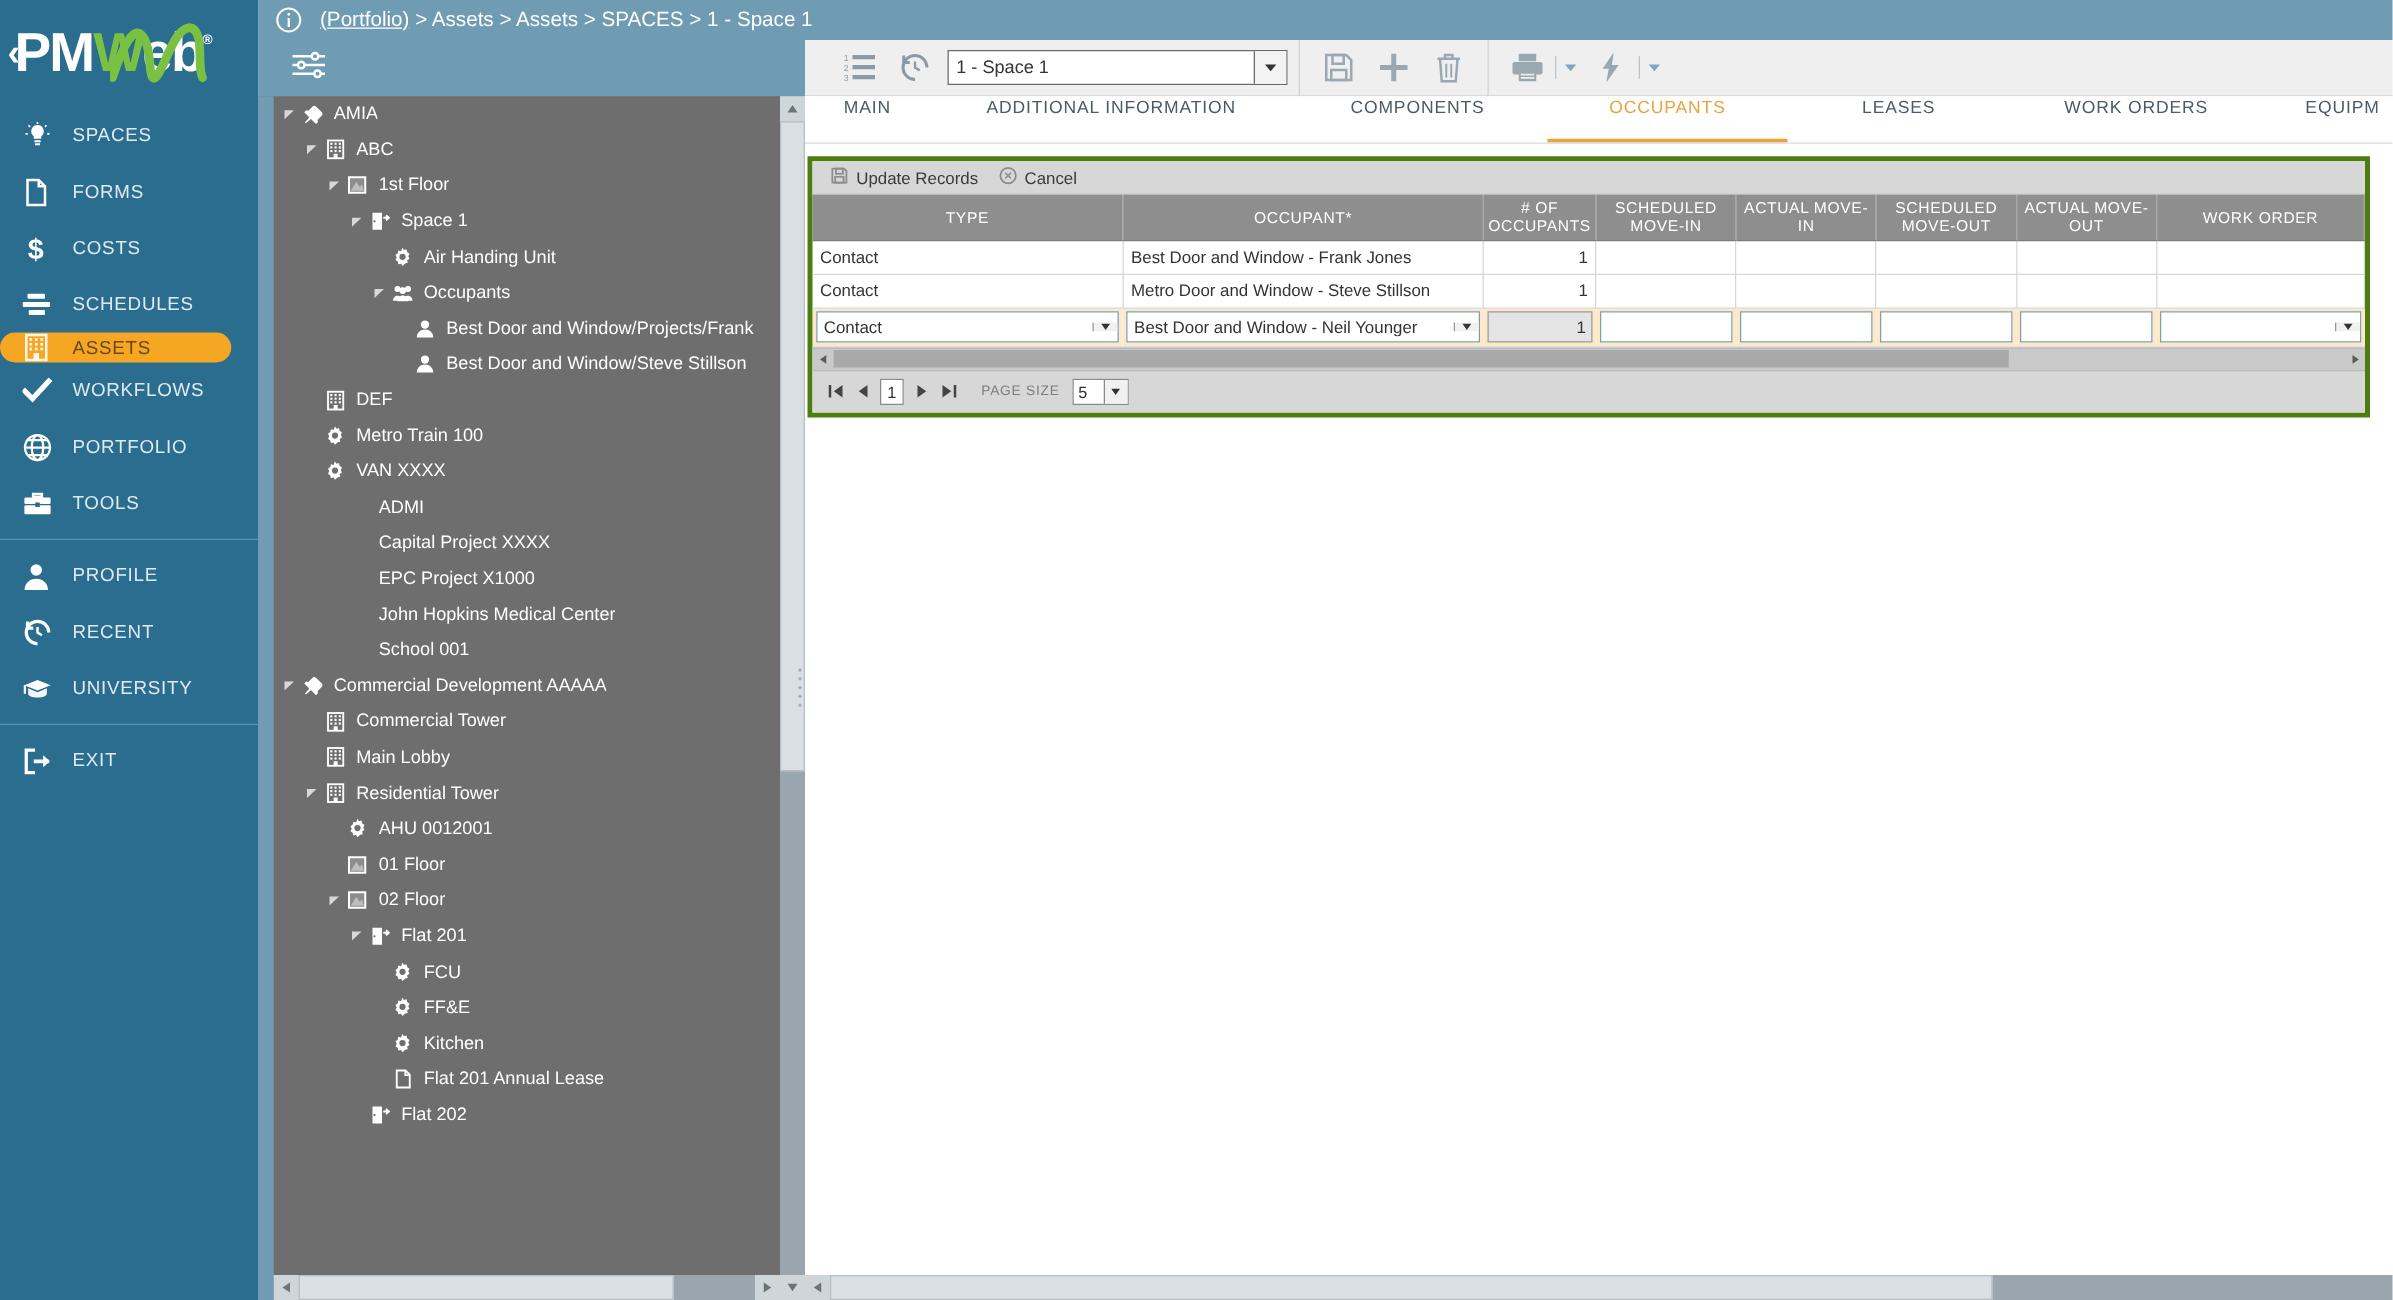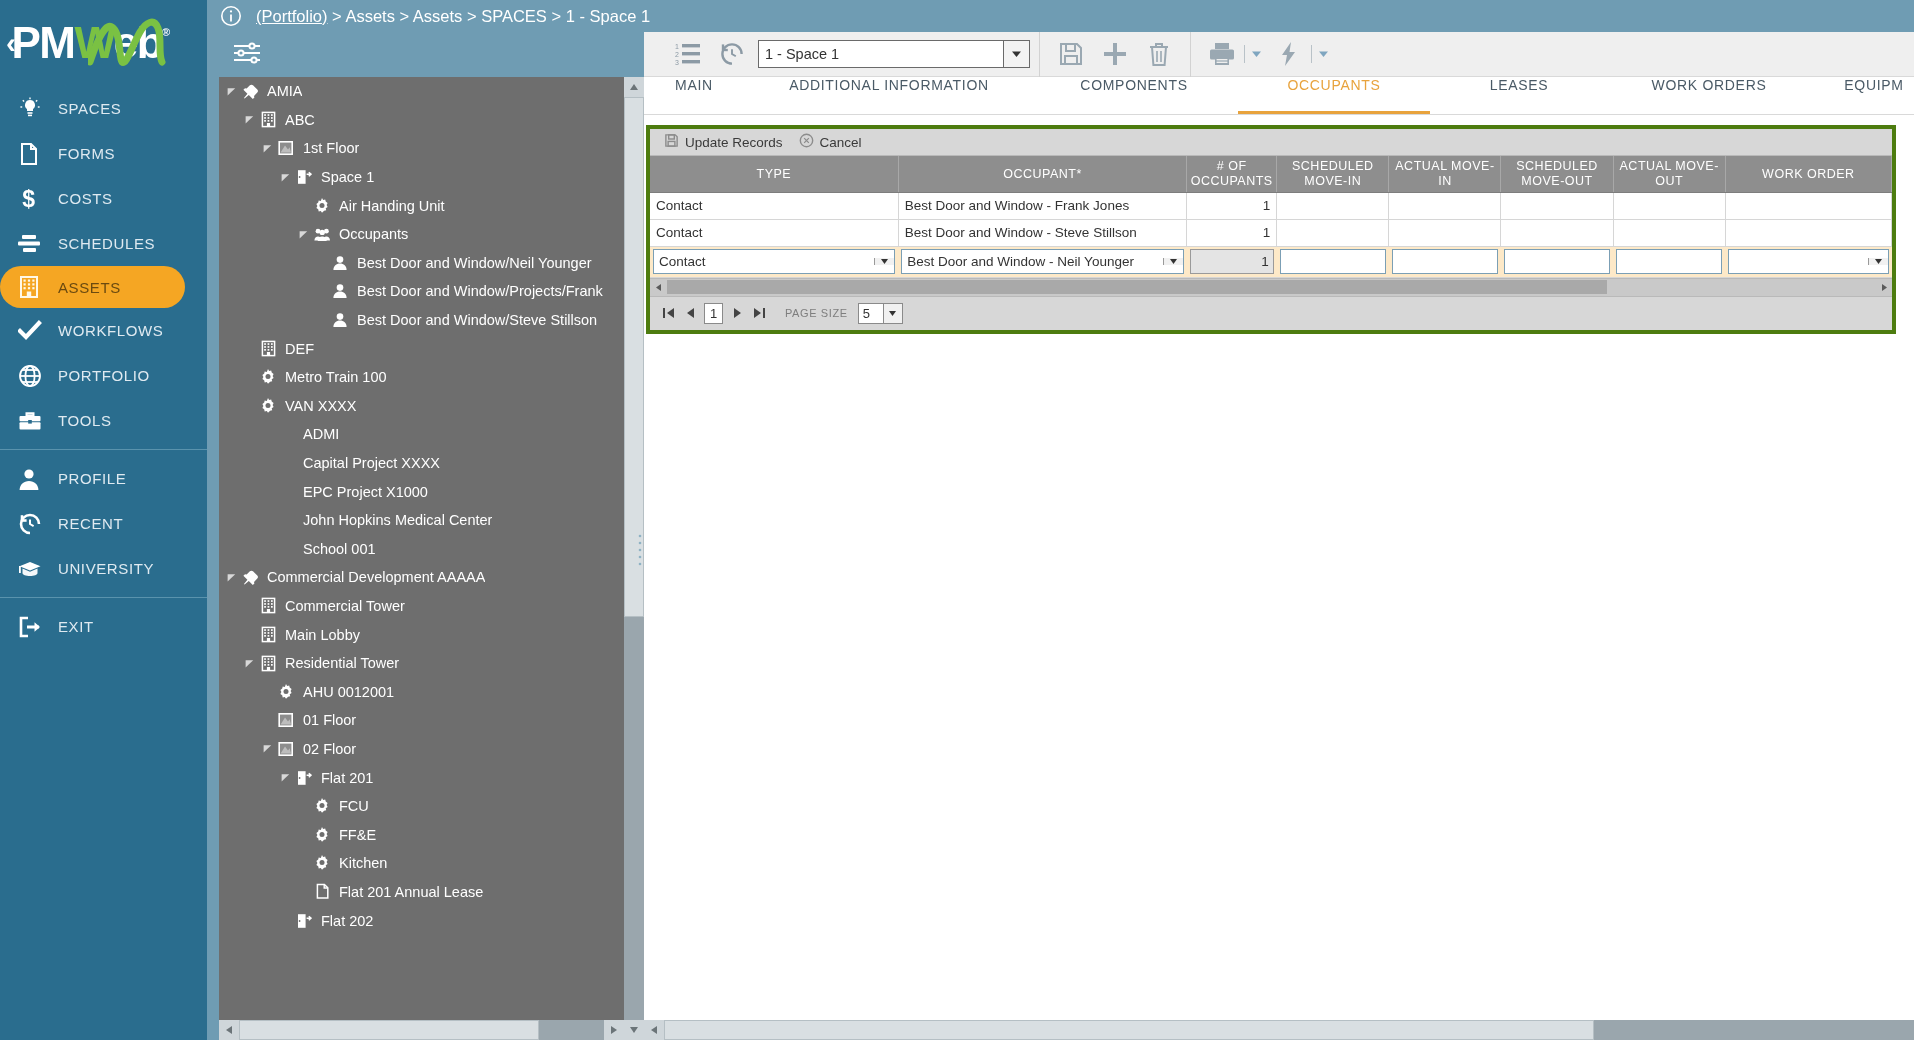--- a/index.html
+++ b/index.html
@@ -54,21 +54,21 @@
   .nav-item .ic {
     width: 40px; flex: 0 0 40px;
     display: flex; align-items: center; justify-content: flex-start;
     color: #fff;
   }
   .nav-item.active {
     background: #f5a623;
     color: #6b4a10;
     border-radius: 23px;
     margin-right: 22px;
-    height: 42px;
+    height: 24px;
   }
   .nav-item.active .ic { color: #fff8e8; }
   .nav-label { white-space: nowrap; }
 
   
   #right { flex: 1 1 auto; position: relative; background: #fff; height: 1040px; }
 
   #breadcrumb {
     height: 32px; background: #6f9cb3;
     display: flex; align-items: center;
@@ -588,31 +588,20 @@
                   <svg width="17" height="15" viewBox="0 0 17 15">
                     <circle cx="4" cy="4.2" r="2.4" fill="#ffffff"></circle>
                     <circle cx="12.4" cy="4.2" r="2.4" fill="#ffffff"></circle>
                     <circle cx="8.2" cy="5.4" r="2.7" fill="#ffffff"></circle>
                     <path d="M0.4 13.6c0-2.4 1.8-4 3.6-4s3.6 1.6 3.6 4z" fill="#ffffff"></path>
                     <path d="M8.8 13.6c0-2.4 1.8-4 3.6-4s3.6 1.6 3.6 4z" fill="#ffffff"></path>
                     <path d="M3.7 14c0-2.8 2-4.6 4.5-4.6S12.7 11.2 12.7 14z" fill="#ffffff"></path>
                   </svg>
                 </span>
                 <span class="tlabel">Occupants</span>
-              </div>
-              <div class="tnode">
-                <span class="tspace" style="width:95px;flex:0 0 95px"></span>
-                <span class="tarrow"></span>
-                <span class="ticon">
-                  <svg width="16" height="16" viewBox="0 0 16 16">
-                    <circle cx="8" cy="4.6" r="3.3" fill="#ffffff"></circle>
-                    <path d="M1.4 15c0-3.7 2.9-6.4 6.6-6.4S14.6 11.3 14.6 15z" fill="#ffffff"></path>
-                  </svg>
-                </span>
-                <span class="tlabel">Best Door and Window/Neil Younger</span>
               </div>
               <div class="tnode">
                 <span class="tspace" style="width:95px;flex:0 0 95px"></span>
                 <span class="tarrow"></span>
                 <span class="ticon">
                   <svg width="16" height="16" viewBox="0 0 16 16">
                     <circle cx="8" cy="4.6" r="3.3" fill="#ffffff"></circle>
                     <path d="M1.4 15c0-3.7 2.9-6.4 6.6-6.4S14.6 11.3 14.6 15z" fill="#ffffff"></path>
                   </svg>
                 </span>
@@ -1107,21 +1096,21 @@
                   <td><span>Best Door and Window - Frank Jones</span></td>
                   <td class="num"><span>1</span></td>
                   <td><span></span></td>
                   <td><span></span></td>
                   <td><span></span></td>
                   <td><span></span></td>
                   <td><span></span></td>
                 </tr>
                 <tr>
                   <td><span>Contact</span></td>
-                  <td><span>Best Door and Window - Steve Stillson</span></td>
+                  <td><span>Metro Door and Window - Steve Stillson</span></td>
                   <td class="num"><span>1</span></td>
                   <td><span></span></td>
                   <td><span></span></td>
                   <td><span></span></td>
                   <td><span></span></td>
                   <td><span></span></td>
                 </tr>
                 <tr class="editrow">
                   <td>
                     <div class="cellinput combo blue">

